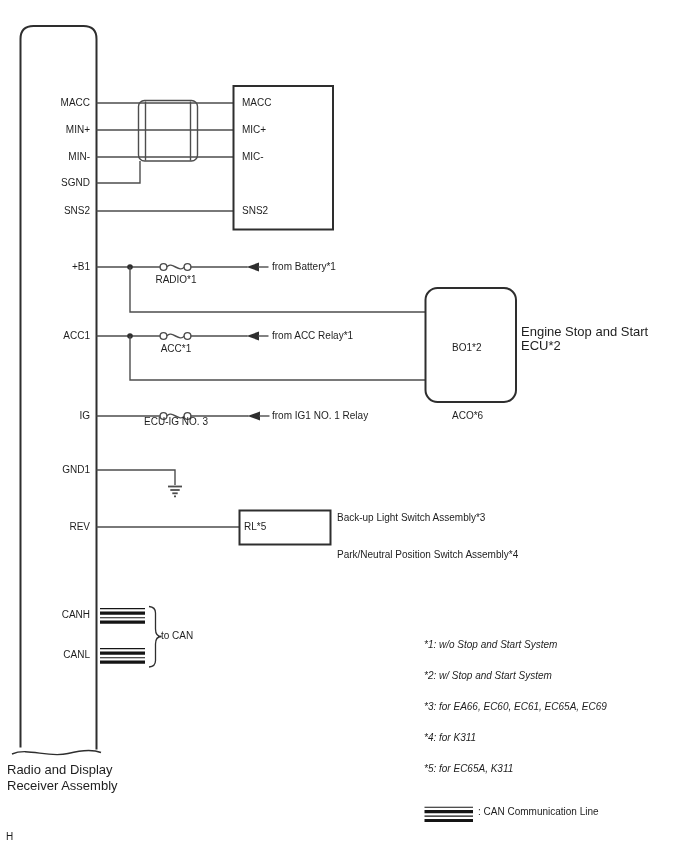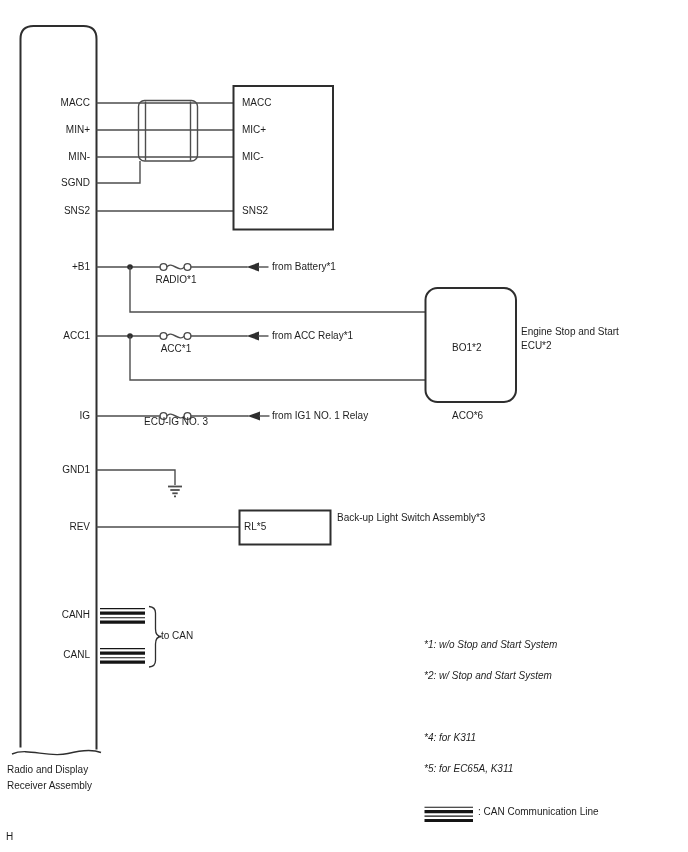--- a/index.html
+++ b/index.html
@@ -10,21 +10,21 @@
   .stage svg{position:absolute;left:0;top:0;}
   .lbl{
     position:absolute;font-size:10px;line-height:14px;white-space:nowrap;color:#1e1e1e;
   }
   .pin-main{left:18px;width:72px;text-align:right;}
   .pin-map{left:242px;}
   .pin-ecu{left:452px;margin-top:36px;}
   .fuse-lbl{left:118px;width:116px;text-align:center;}
   .src-lbl{left:272px;}
   .note{left:424px;font-style:italic;}
-  .two-line{position:absolute;font-size:10px;white-space:nowrap;}
+  .two-line{position:absolute;font-size:13px;white-space:nowrap;}
   .w{stroke:#4d4d4d;stroke-width:1.4;fill:none;}
   .box{stroke:#2e2e2e;stroke-width:2;fill:none;}
   .thin{stroke:#141414;stroke-width:1.1;}
   .thick{stroke:#141414;stroke-width:3.2;}
 </style>
 </head>
 <body>
 
 <div class="stage">
 
@@ -164,30 +164,32 @@
   <div class="lbl fuse-lbl" style="top:273px">RADIO*1</div>
   <div class="lbl fuse-lbl" style="top:342px">ACC*1</div>
   <div class="lbl fuse-lbl" style="top:415px">ECU-IG NO. 3</div>
 
   <div class="lbl src-lbl" style="top:260px">from Battery*1</div>
   <div class="lbl src-lbl" style="top:329px">from ACC Relay*1</div>
   <div class="lbl src-lbl" style="top:409px">from IG1 NO. 1 Relay</div>
 
   <div class="lbl" style="left:244px;top:520px">RL*5</div>
   <div class="lbl" style="left:337px;top:511px">Back-up Light Switch Assembly*3</div>
+  <div class="lbl" style="left:337px;top:548px">Park/Neutral Position Switch Assembly*4</div>
 
   <div class="lbl" style="left:161px;top:629px">to CAN</div>
 
   <div class="two-line" style="left:7px;top:762px;line-height:16px">
     <div>Radio and Display</div>
     <div>Receiver Assembly</div>
   </div>
 
   <div class="lbl note" style="top:638px">*1: w/o Stop and Start System</div>
   <div class="lbl note" style="top:669px">*2: w/ Stop and Start System</div>
+  <div class="lbl note" style="top:700px">*3: for EA66, EC60, EC61, EC65A, EC69</div>
   <div class="lbl note" style="top:731px">*4: for K311</div>
   <div class="lbl note" style="top:762px">*5: for EC65A, K311</div>
 
   <div class="lbl" style="left:478px;top:805px">: CAN Communication Line</div>
 
   <div class="lbl" style="left:6px;top:830px;font-size:10px">H</div>
 
 </div>
 
 </body></html>

